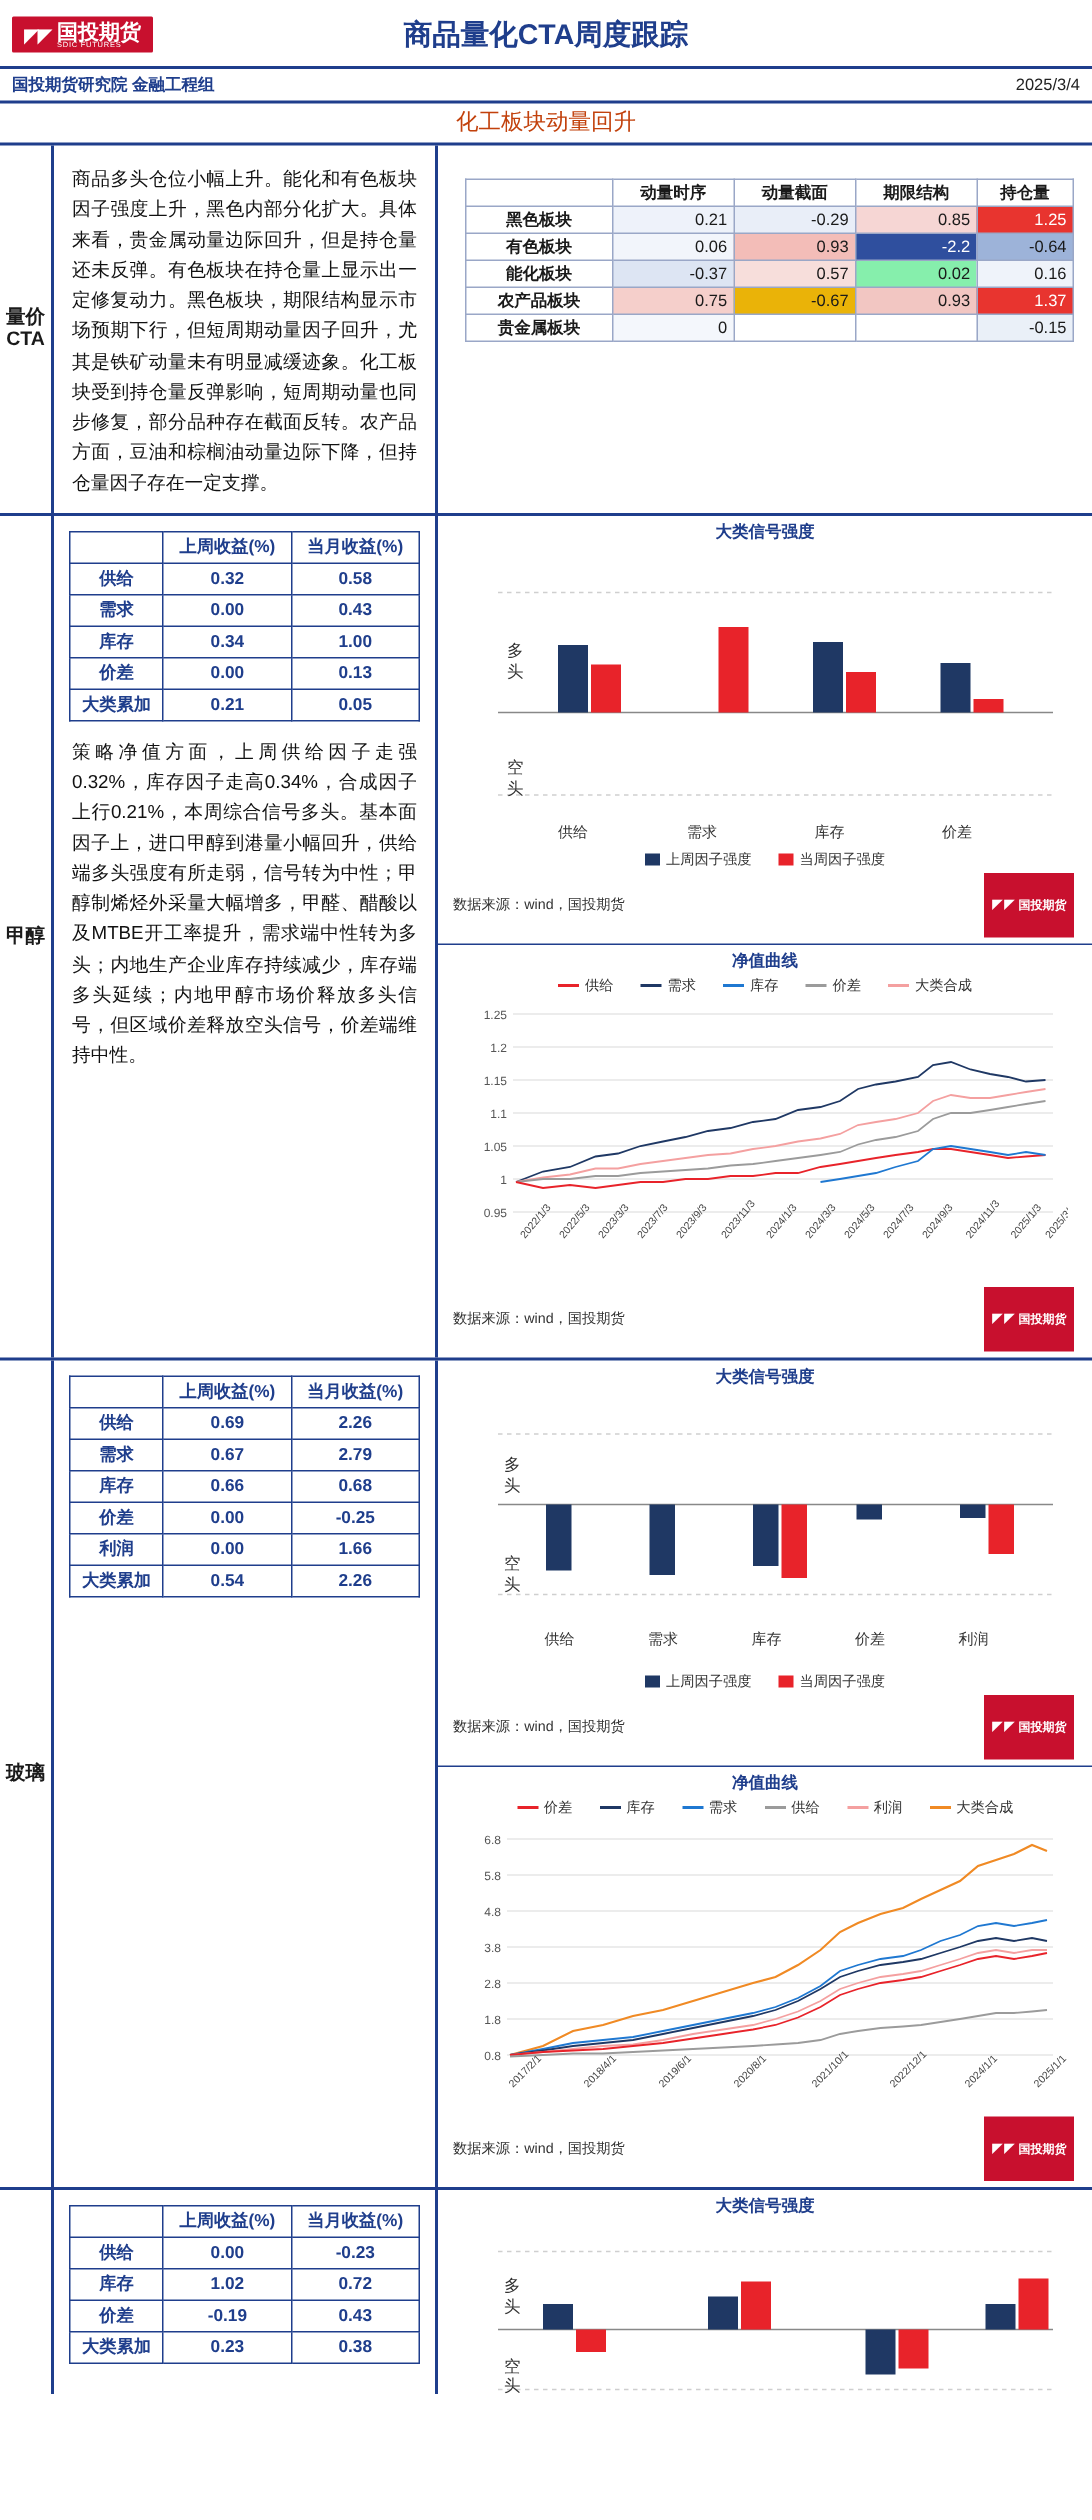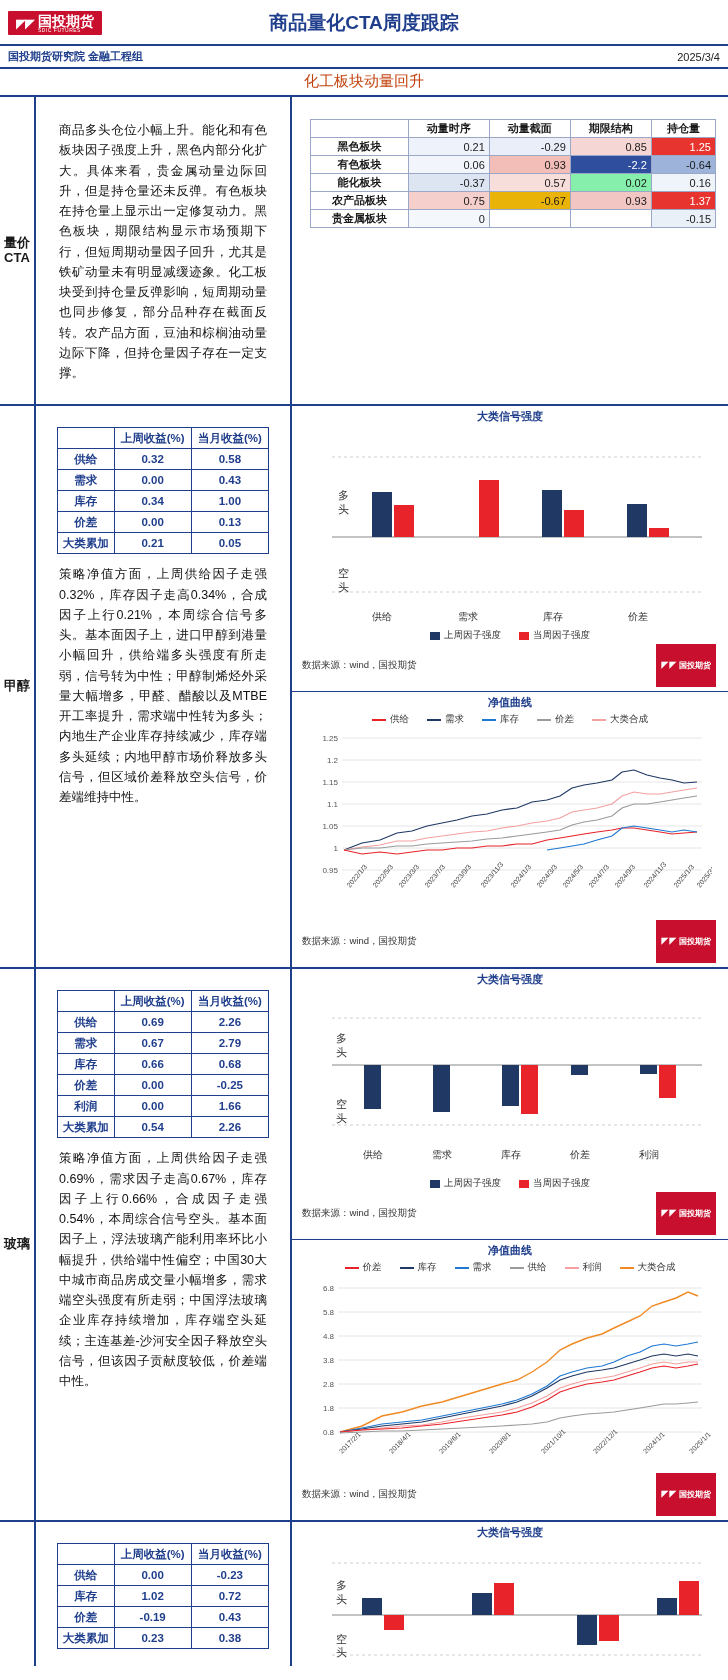--- a/index.html
+++ b/index.html
@@ -72,21 +72,21 @@
     font-size: 13px;
     font-weight: bold;
     color: #1a1a1a;
     text-align: center;
     line-height: 1.15;
   }
   .leftcol {
     width: 256px;
     min-width: 256px;
     border-right: 2px solid #1f3e8c;
-    padding: 15px;
+    padding: 4px;
   }
   .rightcol { flex: 1; }
 
   .para {
     font-size: 12.5px;
     line-height: 1.62;
     padding: 8px 8px 6px 8px;
     text-align: justify;
     color: #111;
   }
@@ -448,21 +448,20 @@
             <td>1.66</td>
           </tr>
           <tr>
             <td class="lbl">大类累加</td>
             <td>0.54</td>
             <td>2.26</td>
           </tr>
         </tbody>
           </table>
       </div>
-      <div class="para">策略净值方面，上周供给因子走强0.69%，需求因子走高0.67%，库存因子上行0.66%，合成因子走强0.54%，本周综合信号空头。基本面因子上，浮法玻璃产能利用率环比小幅提升，供给端中性偏空；中国30大中城市商品房成交量小幅增多，需求端空头强度有所走弱；中国浮法玻璃企业库存持续增加，库存端空头延续；主连基差-沙河安全因子释放空头信号，但该因子贡献度较低，价差端中性。</div>
     </div>
 
     <div class="rightcol">
       <div class="panel">
         <div class="panel-title">大类信号强度</div>
         <div class="chart-area">
           <svg width="410" height="185" viewBox="0 0 410 185">
             <line x1="30" y1="28" x2="400" y2="28" stroke="#cfcfcf" stroke-dasharray="3,3"></line>
             <line x1="30" y1="75" x2="400" y2="75" stroke="#888"></line>
             <line x1="30" y1="135" x2="400" y2="135" stroke="#cfcfcf" stroke-dasharray="3,3"></line>

